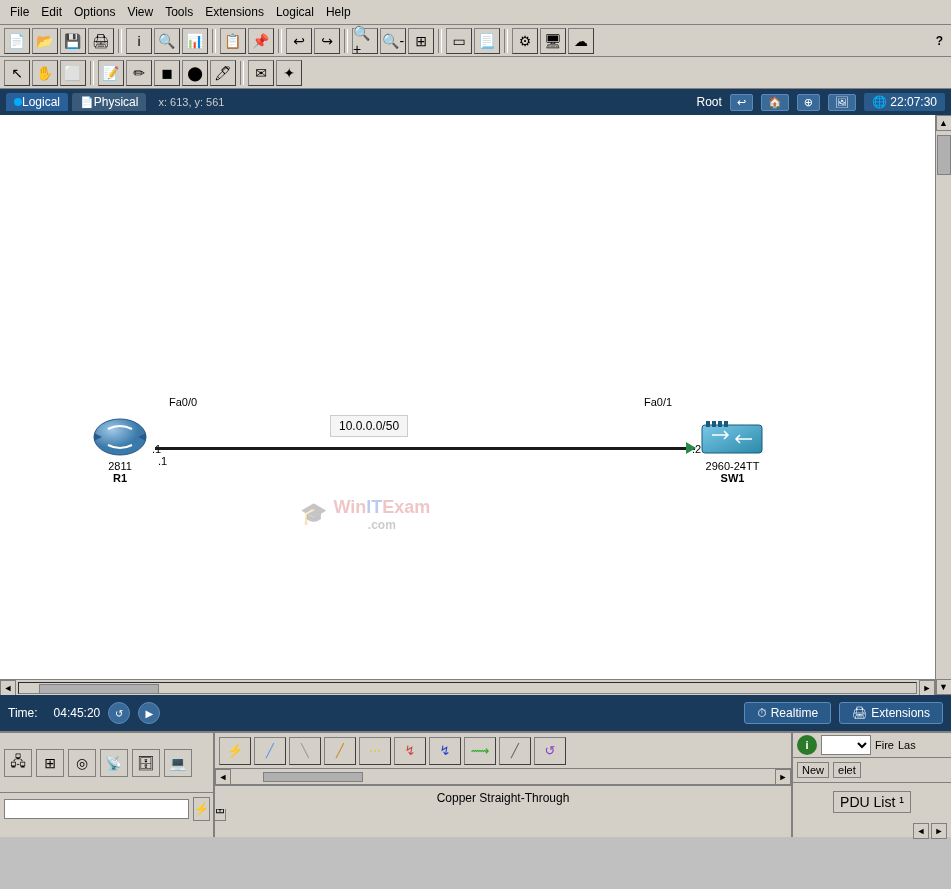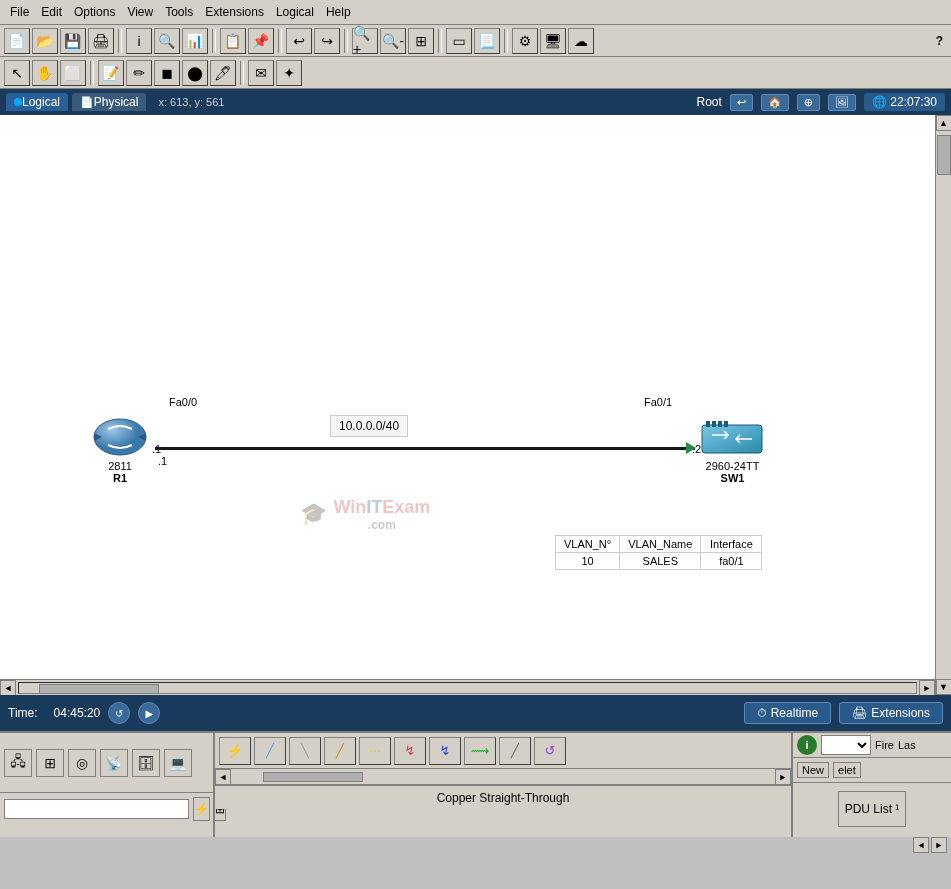--- a/index.html
+++ b/index.html
@@ -381,22 +381,22 @@
     .fire-label { font-size: 11px; }
     #pdu-actions {
       display: flex; align-items: center;
       padding: 4px;
       gap: 4px;
       border-bottom: 1px solid #808080;
     }
     #pdu-list-btn {
       background: #d4d0c8;
       border: 1px solid #808080;
-      padding: 10px 6px;
-      font-size: 12px;
+      padding: 2px 6px;
+      font-size: 14px;
       cursor: pointer;
       margin: 4px auto;
     }
     .nav-arrow {
       width: 16px; height: 16px;
       background: #d4d0c8;
       border: 1px solid #808080;
       display: flex; align-items: center; justify-content: center;
       cursor: pointer; font-size: 9px;
     }
@@ -506,21 +506,21 @@
       <div style="font-size:11px; text-align:center;">2811</div>
       <div style="font-size:11px; font-weight:bold; text-align:right;">R1</div>
     </div>
 
     <div id="label-fa00" class="net-label" style="position:absolute; top:280px; left:165px; font-size:11px;">Fa0/0</div>
 
     <div id="conn-line" style="position:absolute; top:332px; left:155px; width:540px; height:3px; background:#1a1a1a;">
       <div class="conn-arrow-right"></div>
     </div>
 
-    <div id="label-network" class="net-label" style="position:absolute; top:300px; left:330px; background:#f5f5f5; border:1px solid #ccc; padding:3px 8px; font-size:12px;">10.0.0.0/40</div>
+    <div id="label-network" class="net-label" style="position:absolute; top:300px; left:330px; background:#f5f5f5; border:1px solid #ccc; padding:3px 8px; font-size:12px;">10.0.0.0/50</div>
 
     <div style="position:absolute; top:340px; left:158px; font-size:11px;">.1</div>
 
     <div id="switch-sw1" style="position:absolute; left:700px; top:300px; display:flex; flex-direction:column; align-items:center;">
       <svg width="65" height="45">
         <defs>
           <linearGradient id="swGrad" x1="0%" y1="0%" x2="100%" y2="100%">
             <stop offset="0%" stop-color="#7ac8e8"></stop>
             <stop offset="100%" stop-color="#2a8aaa"></stop>
           </linearGradient>
@@ -535,34 +535,20 @@
         <path d="M12,20 L28,20 M24,16 L28,20 L24,24" stroke="#fff" stroke-width="1.5" fill="none"></path>
         <path d="M52,24 L36,24 M40,20 L36,24 L40,28" stroke="#fff" stroke-width="1.5" fill="none"></path>
       </svg>
       <div style="font-size:11px; position:absolute; top:28px; left:-8px;">.2</div>
       <div style="font-size:11px; text-align:center;">2960-24TT</div>
       <div style="font-size:11px; font-weight:bold; text-align:center;">SW1</div>
     </div>
 
     <div id="label-fa01" class="net-label" style="position:absolute; top:280px; left:640px; font-size:11px;">Fa0/1</div>
 
-    <div id="vlan-table" style="position:absolute; top:420px; left:555px;">
-      <div class="vlan-col">
-        <div class="vlan-cell">VLAN_N°</div>
-        <div class="vlan-cell">10</div>
-      </div>
-      <div class="vlan-col">
-        <div class="vlan-cell">VLAN_Name</div>
-        <div class="vlan-cell">SALES</div>
-      </div>
-      <div class="vlan-col">
-        <div class="vlan-cell">Interface</div>
-        <div class="vlan-cell">fa0/1</div>
-      </div>
-    </div>
 
     <div id="watermark">
       <span style="font-size:22px;">🎓</span>
       <div>
         <span style="color:#cc4444; font-size:18px; font-weight:bold;">Win</span><span style="color:#2255cc; font-size:18px; font-weight:bold;">IT</span><span style="color:#cc4444; font-size:18px; font-weight:bold;">Exam</span>
         <div style="font-size:12px; color:#555; text-align:center;">.com</div>
       </div>
     </div>
 
     <div style="position:absolute; right:0; top:0; width:16px; height:100%; background:#d4d0c8; border-left:1px solid #808080; display:flex; flex-direction:column; align-items:center;">

